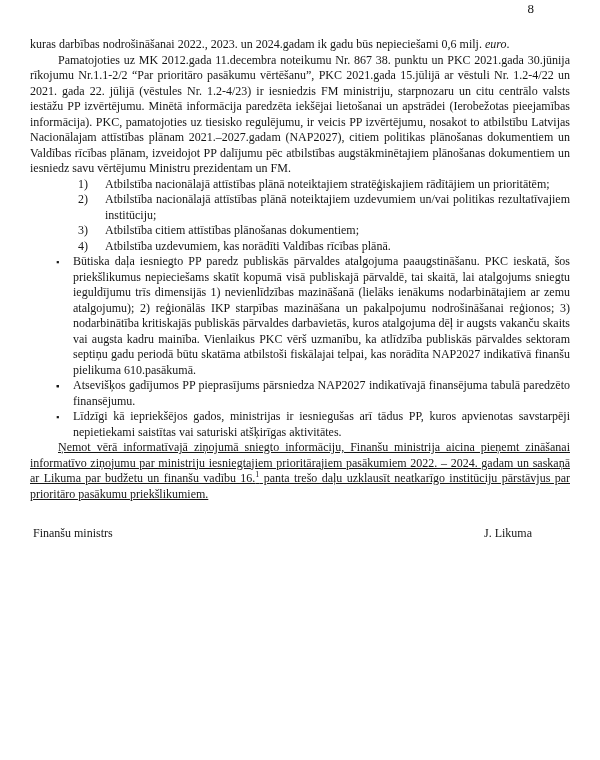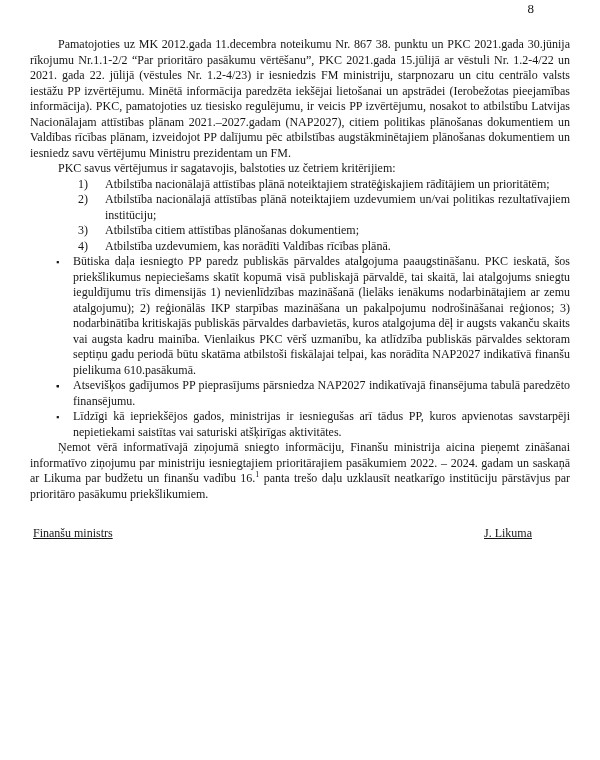--- a/index.html
+++ b/index.html
@@ -57,49 +57,48 @@
     padding-left: 43px;
     text-align: justify;
   }
   .bulitem .marker {
     position: absolute;
     left: 26px;
     top: 1px;
     font-size: 9px;
   }
   .gap-md { margin-top: 5px; }
-  .gap-sm { margin-top: 6px; }
+  .gap-sm { margin-top: 6px; text-decoration: underline; }
   .bold { font-weight: normal; }
   .it { font-style: italic; }
   sup.fnref {
     font-size: 8px;
     line-height: 0;
   }
   .signature {
     display: flex;
     justify-content: space-between;
     margin-top: 24px;
     padding-left: 3px;
     padding-right: 38px;
-    text-decoration: underline;
   }
 </style>
 </head>
 <body>
 
 <div class="page">
 
   <div class="pageno">8</div>
 
   <div class="content">
 
+    <p class="para"><span>kuras darbības nodrošināšanai 2022., 2023. un 2024.gadam ik gadu būs nepieciešami 0,6 milj. </span><span class="it">euro</span><span>.</span></p>
 
     <p class="para indent">Pamatojoties uz MK 2012.gada 11.decembra noteikumu Nr. 867 38. punktu un PKC 2021.gada 30.jūnija rīkojumu Nr.1.1-2/2 “Par prioritāro pasākumu vērtēšanu”, PKC 2021.gada 15.jūlijā ar vēstuli Nr. 1.2-4/22 un 2021. gada 22. jūlijā (vēstules Nr. 1.2-4/23) ir iesniedzis FM ministriju, starpnozaru un citu centrālo valsts iestāžu PP izvērtējumu. Minētā informācija paredzēta iekšējai lietošanai un apstrādei (Ierobežotas pieejamības informācija). PKC, pamatojoties uz tiesisko regulējumu, ir veicis PP izvērtējumu, nosakot to atbilstību Latvijas Nacionālajam attīstības plānam 2021.–2027.gadam (NAP2027), citiem politikas plānošanas dokumentiem un Valdības rīcības plānam, izveidojot PP dalījumu pēc atbilstības augstākminētajiem plānošanas dokumentiem un iesniedz savu vērtējumu Ministru prezidentam un FM.</p>
 
-    <p class="para indent">PKC savus vērtējumus ir sagatavojis, balstoties uz četriem kritērijiem:</p>
 
     <div class="numlist">
       <div class="numitem">
         <span class="num">1)</span><span>Atbilstība nacionālajā attīstības plānā noteiktajiem </span><span class="bold">stratēģiskajiem rādītājiem un prioritātēm</span><span>;</span>
       </div>
       <div class="numitem">
         <span class="num">2)</span><span>Atbilstība nacionālajā attīstības plānā noteiktajiem </span><span class="bold">uzdevumiem un/vai politikas rezultatīvajiem</span><span> institūciju;</span>
       </div>
       <div class="numitem">
         <span class="num">3)</span><span>Atbilstība citiem </span><span class="bold">attīstības plānošanas dokumentiem</span><span>;</span>

